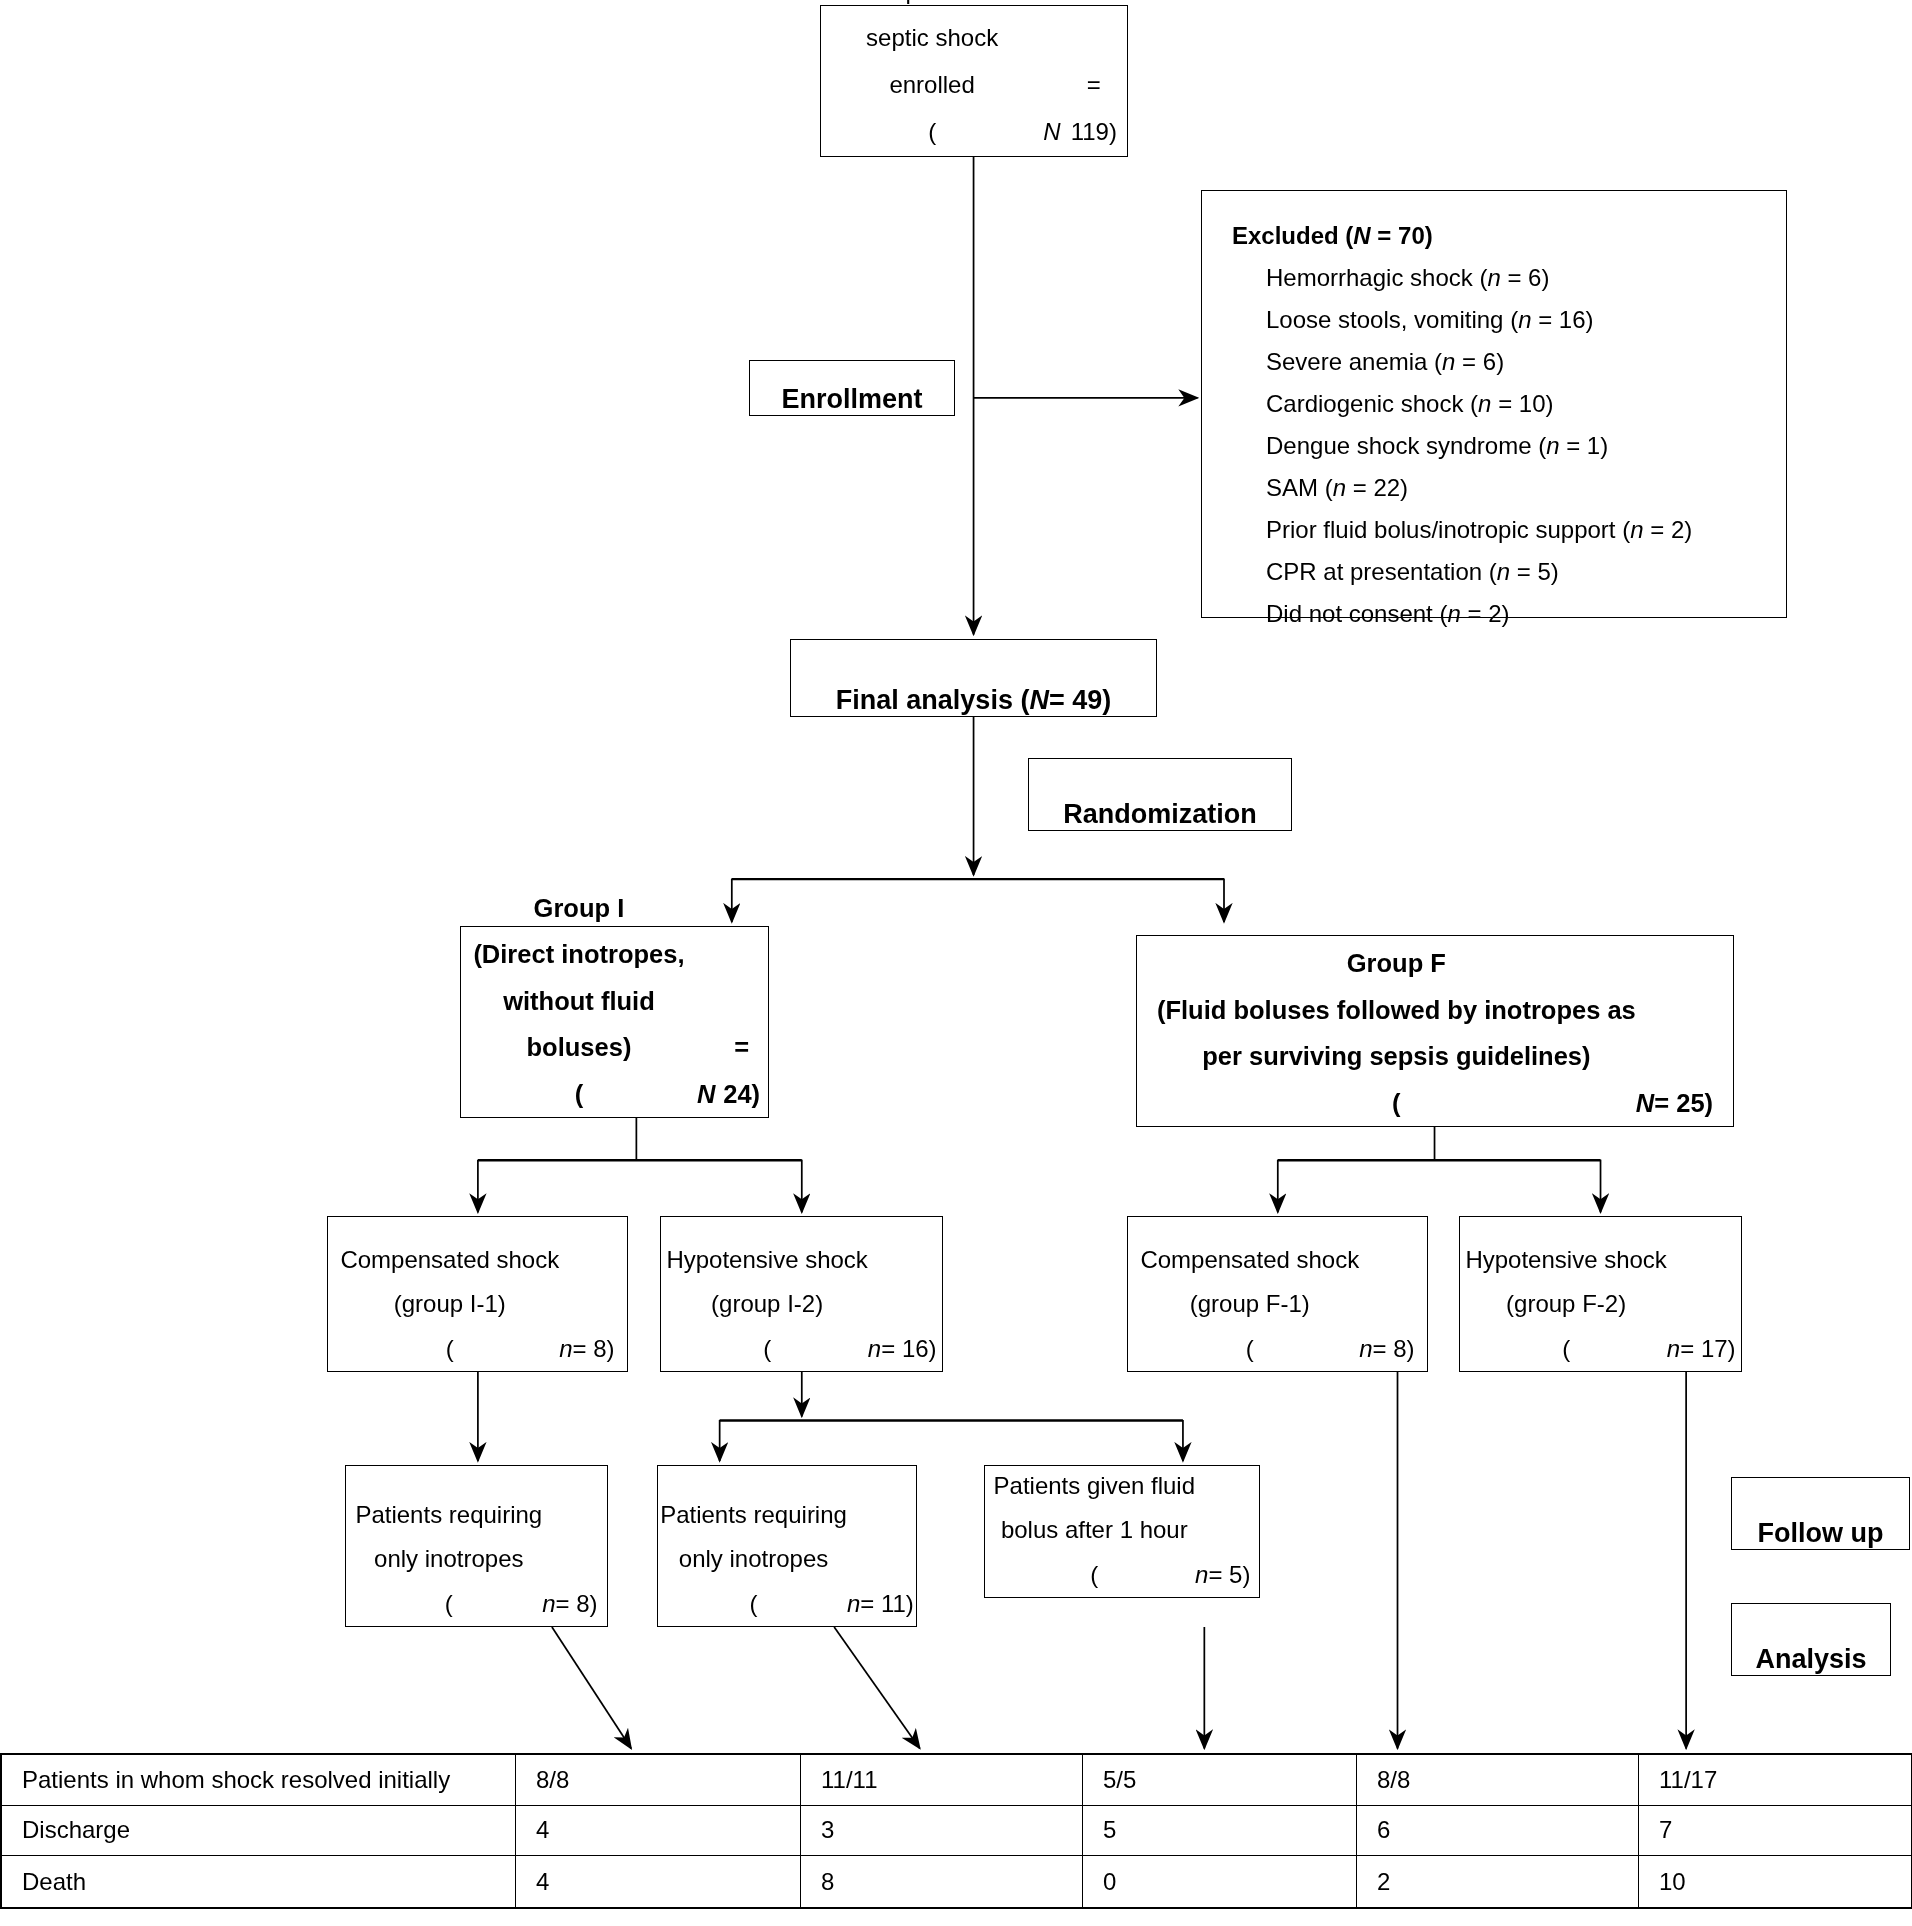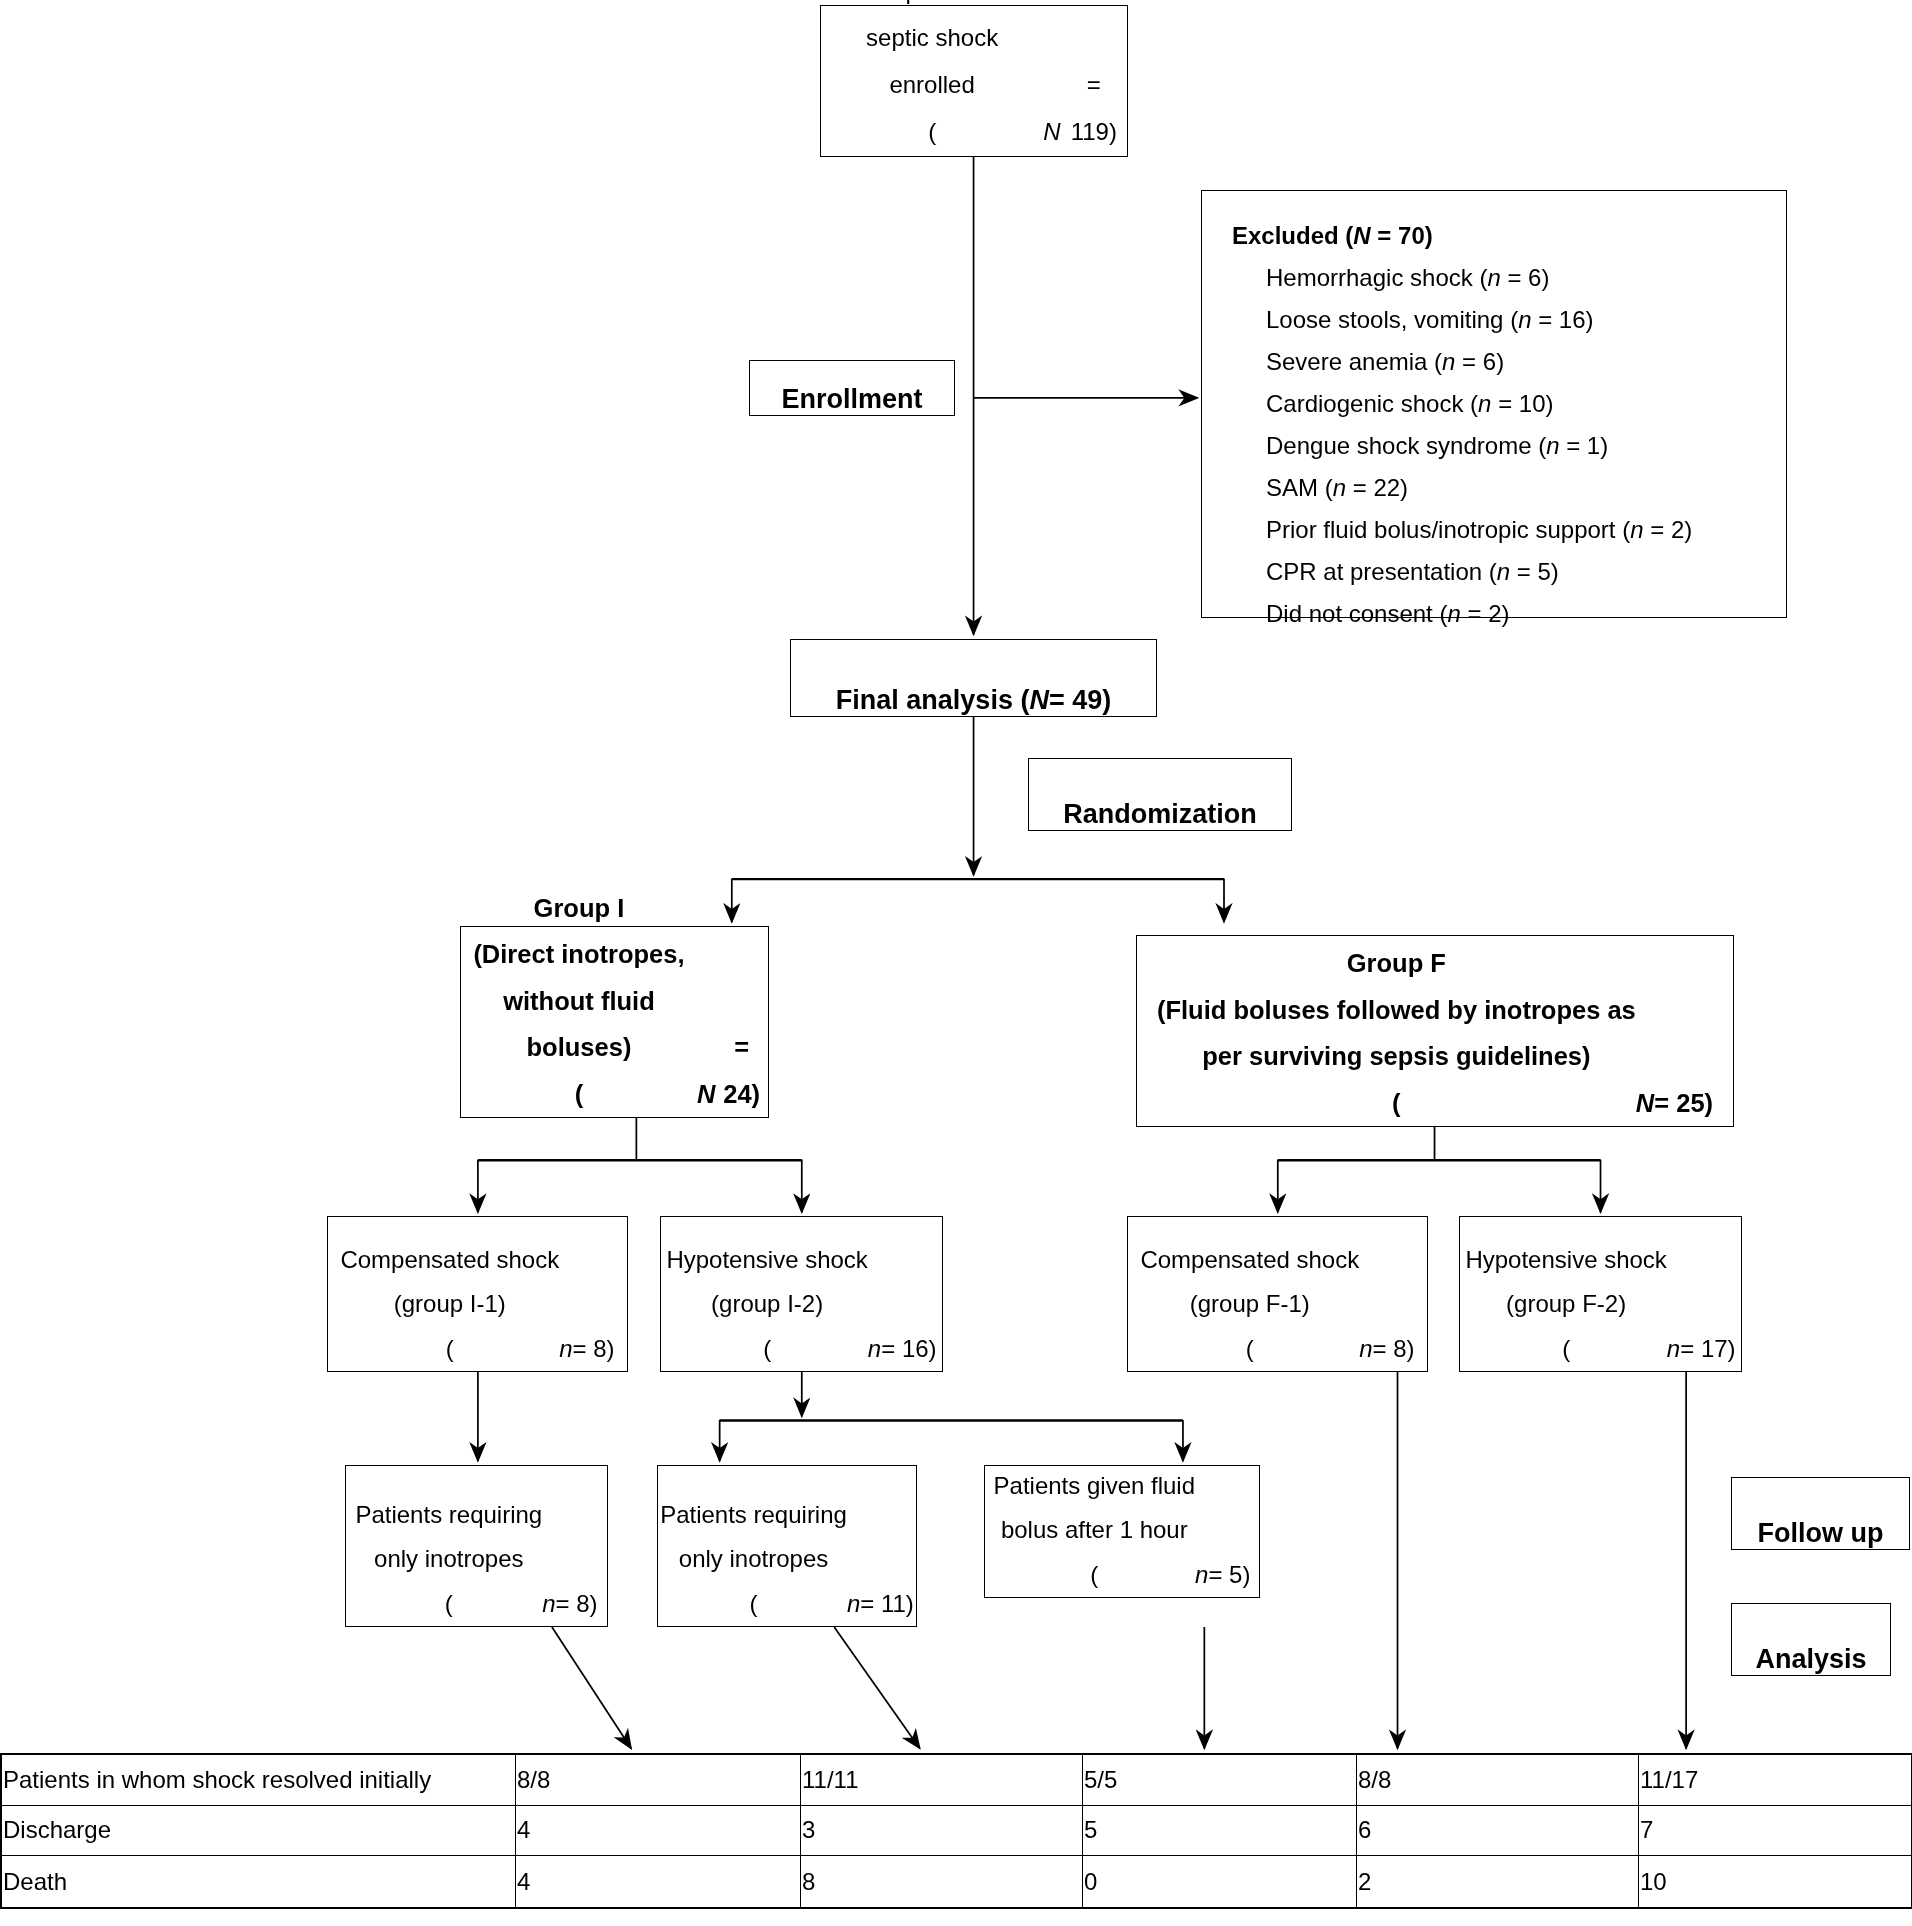--- a/index.html
+++ b/index.html
@@ -30,21 +30,21 @@
     border:2.3px solid #000;box-sizing:border-box;background:#fff;
     display:grid;grid-template-rows:1fr 1fr 1fr;font-size:24px;
   }
   .trow{
     display:grid;grid-template-columns:514px 285px 282px 274px 282px 278px;
     border-bottom:1.2px solid #000;
   }
   .trow:last-child{border-bottom:none;}
   .tcell{
     border-right:1.2px solid #000;display:flex;align-items:center;
-    padding-left:1px;box-sizing:border-box;white-space:nowrap;overflow:hidden;
+    padding-left:20px;box-sizing:border-box;white-space:nowrap;overflow:hidden;
   }
   .tcell:last-child{border-right:none;}
   i{font-style:italic;}
 </style>
 </head>
 <body>
 
 <div class="canvas">
 
   <svg class="wires" width="1913" height="1926" viewBox="0 0 3307 3330">

